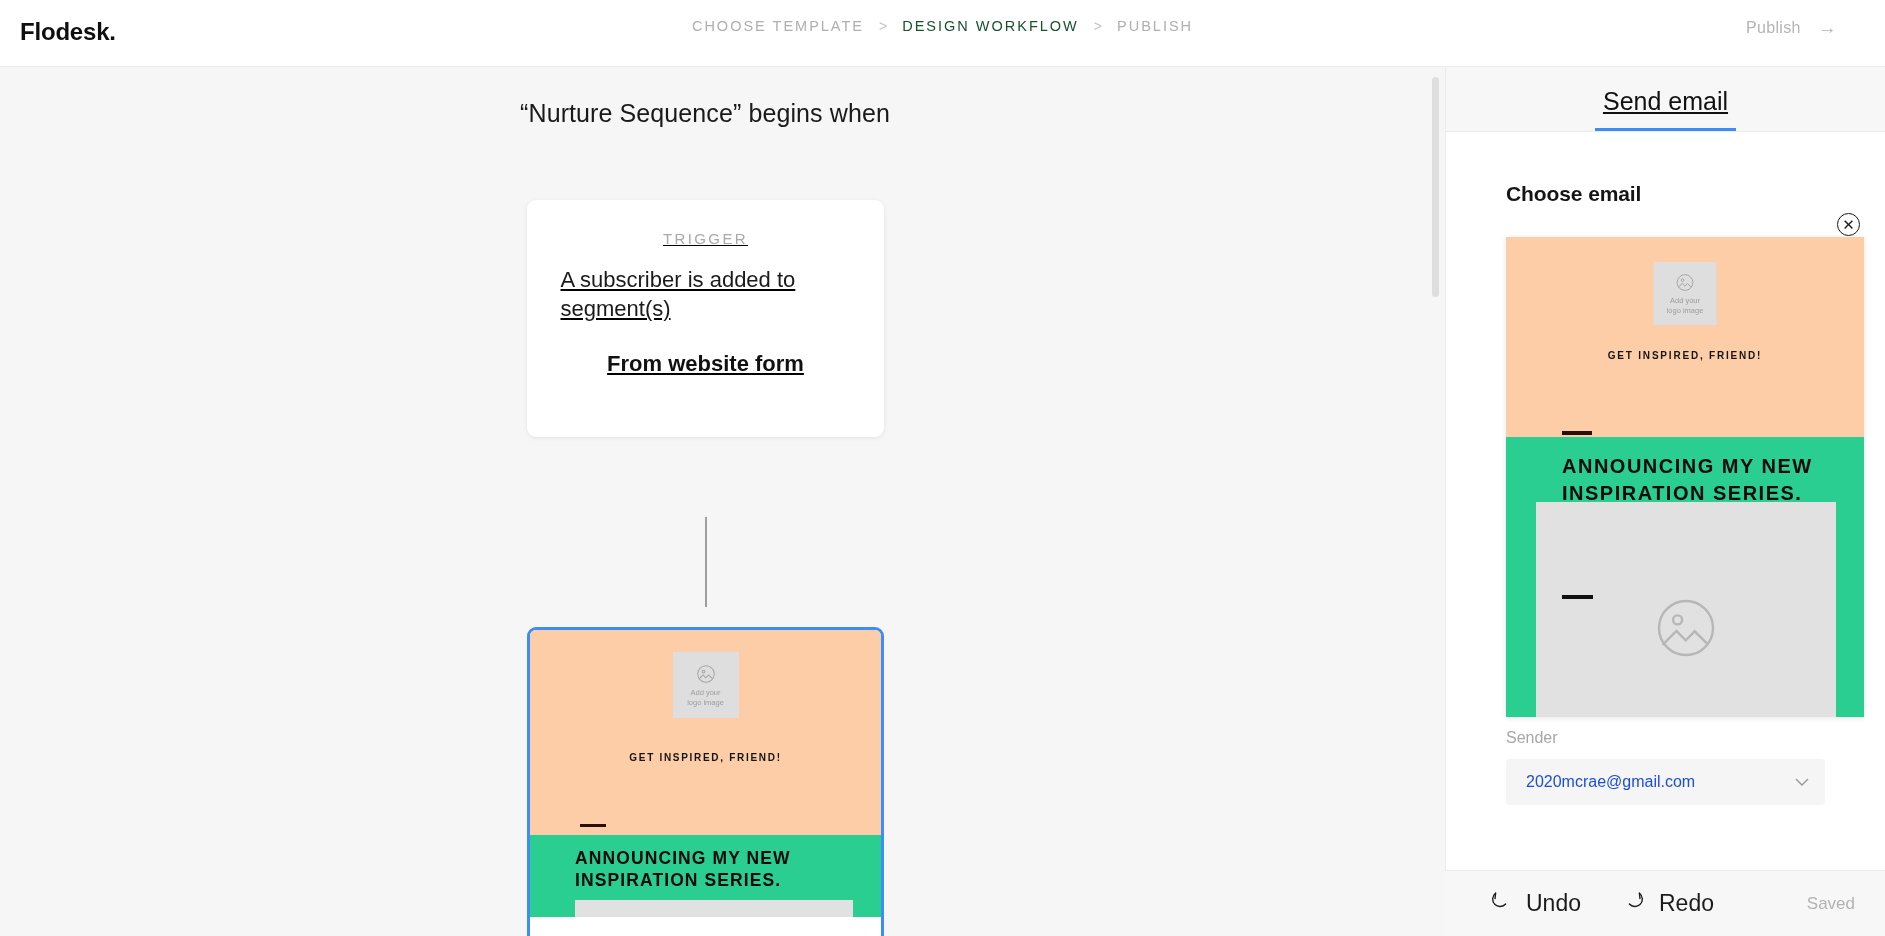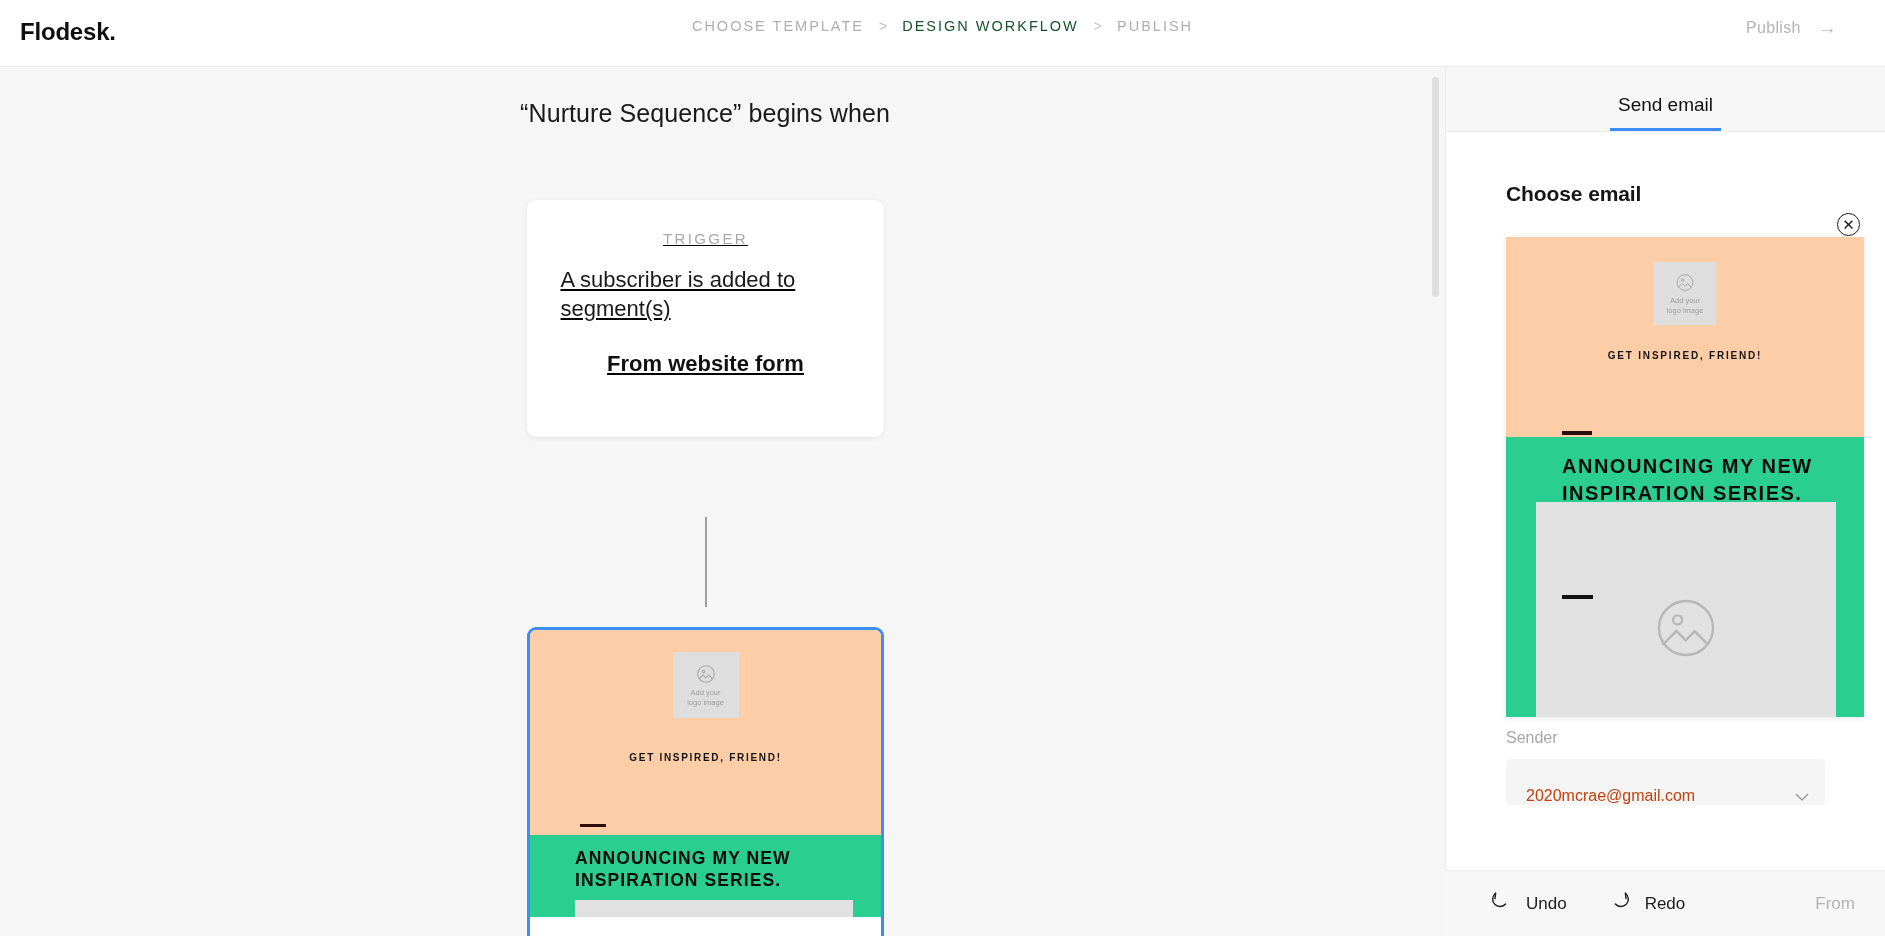--- a/index.html
+++ b/index.html
@@ -120,22 +120,23 @@
   
   .panel {
     position:absolute; top:67px; right:0; width:440px; height:869px;
     background:#ffffff; border-left:1px solid #ececec;
   }
   .panel-tabs {
     height:65px; background:#f7f7f7; border-bottom:1px solid #ececec;
     display:flex; align-items:flex-end; justify-content:center;
   }
   .tab {
-    padding:0 8px 12px; font-size:19px; color:#111; cursor:pointer;
+    padding:0 8px 12px; font-size:25px; color:#111; cursor:pointer;
     border-bottom:3px solid transparent;
+    text-decoration:underline;
   }
   .tab.active { border-bottom-color:#3d8ef4; }
 
   .panel-body { position:relative; padding:0 60px; height:740px; overflow:hidden; }
   .panel-heading {
     margin-top:50px; font-size:21px; font-weight:700; color:#151515; letter-spacing:-0.1px;
   }
 
   .preview-wrap { position:relative; margin-top:31px; }
   .close-btn {
@@ -167,34 +168,34 @@
   }
   .pv-rule { position:absolute; left:56px; top:158px; width:31px; height:4px; background:#111; }
   .pv-graybox {
     position:absolute; left:30px; top:65px; width:300px; height:220px; background:#e1e1e1;
   }
   .pv-imgicon { position:absolute; left:50%; transform:translateX(-50%); top:90px; }
 
   .field-label { margin-top:12px; font-size:16px; color:#a8a6a6; }
   .select {
     margin-top:12px; height:46px; background:#f5f5f5; border-radius:4px;
-    display:flex; align-items:flex-end; justify-content:space-between;
-    padding:0 16px 0 20px; font-size:16px; color:#c2410c; cursor:pointer;
+    display:flex; align-items:center; justify-content:space-between;
+    padding:0 16px 0 20px; font-size:16px; color:#1d4ed8; cursor:pointer;
   }
   .chev { color:#9a9898; font-size:14px; }
 
   
   .bottombar {
     position:absolute; bottom:0; right:0; width:440px; height:66px;
     background:#f7f7f7; border-top:1px solid #ececec;
     display:flex; align-items:center; padding-left:28px; gap:9px;
   }
   .tool-btn {
     display:flex; align-items:center; gap:13px; cursor:pointer;
-    font-size:17px; color:#1c1c1c; background:none; border:none;
+    font-size:23px; color:#1c1c1c; background:none; border:none;
     padding:0 16px; font-family:"Liberation Sans", sans-serif;
   }
   .saved { margin-left:auto; margin-right:30px; font-size:17px; color:#b4b2b2; }
   .icon-svg { display:block; }
 </style>
 </head>
 <body>
 
 <div class="app">
 
@@ -327,16 +328,16 @@
     <button class="tool-btn">
       <span>
         <svg width="24" height="22" viewBox="0 0 24 22" fill="none" stroke="#1c1c1c" stroke-width="1.4" stroke-linecap="round">
           <path d="M17.5 3.2 C21 6 21.4 11.5 18 14.6 C15 17.4 10 17 7.4 14"></path>
           <path d="M17.4 3.2 L18.0 8.6"></path>
         </svg>
       </span>
       <span>Redo</span>
     </button>
 
-    <span class="saved">From</span>
+    <span class="saved">Saved</span>
   </div>
 
 </div>
 
 </body></html>

